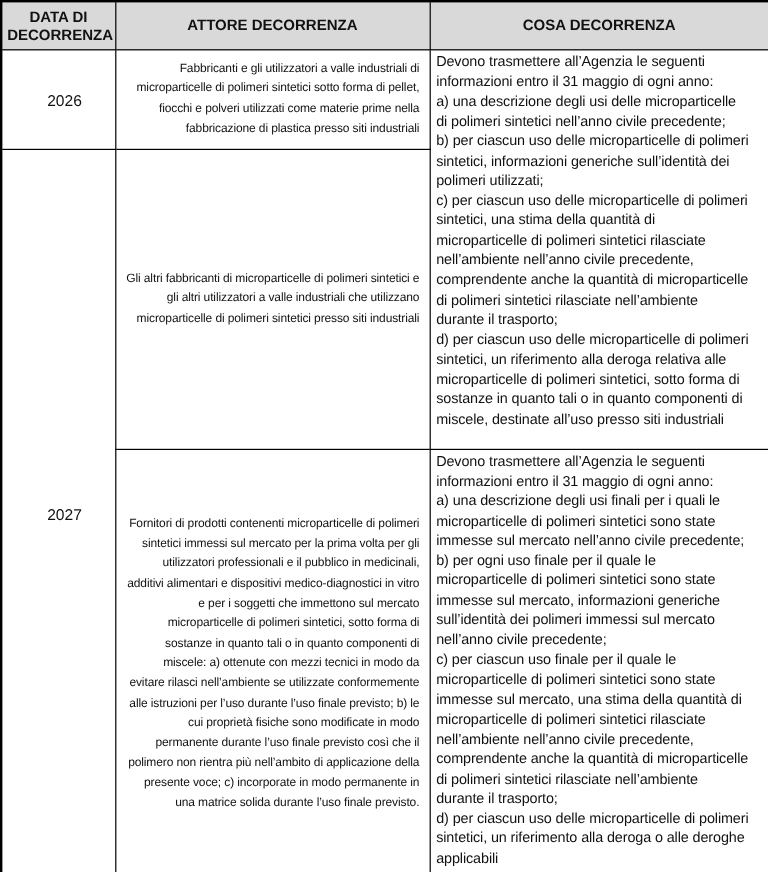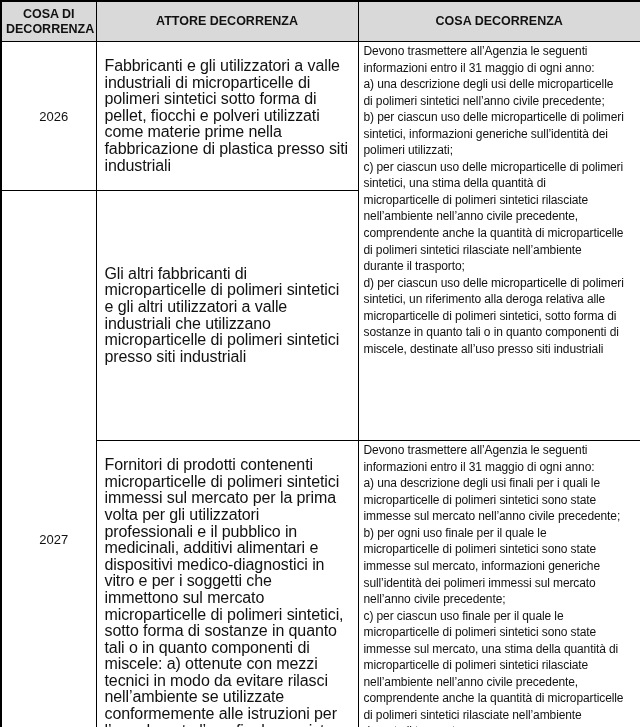--- a/index.html
+++ b/index.html
@@ -38,26 +38,26 @@
     vertical-align: middle;
     padding: 2px 4px;
     height: 35px;
   }
   td.year {
     text-align: center;
     vertical-align: middle;
     font-size: 13px;
   }
   td.actor {
-    text-align: left;
+    text-align: right;
     vertical-align: middle;
-    font-size: 16px;
+    font-size: 10px;
     line-height: 16.6px;
     letter-spacing: -0.1px;
-    padding: 16px 8px;
+    padding: 4px 8px;
   }
   td.cosa {
     text-align: left;
     vertical-align: top;
     font-size: 12px;
     line-height: 16.55px;
     letter-spacing: -0.1px;
     padding: 1px 16px 1px 5px;
     white-space: pre-line;
   }
@@ -69,21 +69,21 @@
 <body>
 
 <table class="reg-table">
   <colgroup>
     <col class="c-year">
     <col class="c-actor">
     <col class="c-cosa">
   </colgroup>
   <thead>
     <tr>
-      <th class="hdr">COSA DI DECORRENZA</th>
+      <th class="hdr">DATA DI DECORRENZA</th>
       <th class="hdr">ATTORE DECORRENZA</th>
       <th class="hdr">COSA DECORRENZA</th>
     </tr>
   </thead>
   <tbody>
     <tr class="r1">
       <td class="year">2026</td>
       <td class="actor">Fabbricanti e gli utilizzatori a valle industriali di microparticelle di polimeri sintetici sotto forma di pellet, fiocchi e polveri utilizzati come materie prime nella fabbricazione di plastica presso siti industriali</td>
       <td class="cosa" rowspan="2">Devono trasmettere all’Agenzia le seguenti informazioni entro il 31 maggio di ogni anno:
 a) una descrizione degli usi delle microparticelle di polimeri sintetici nell’anno civile precedente;

